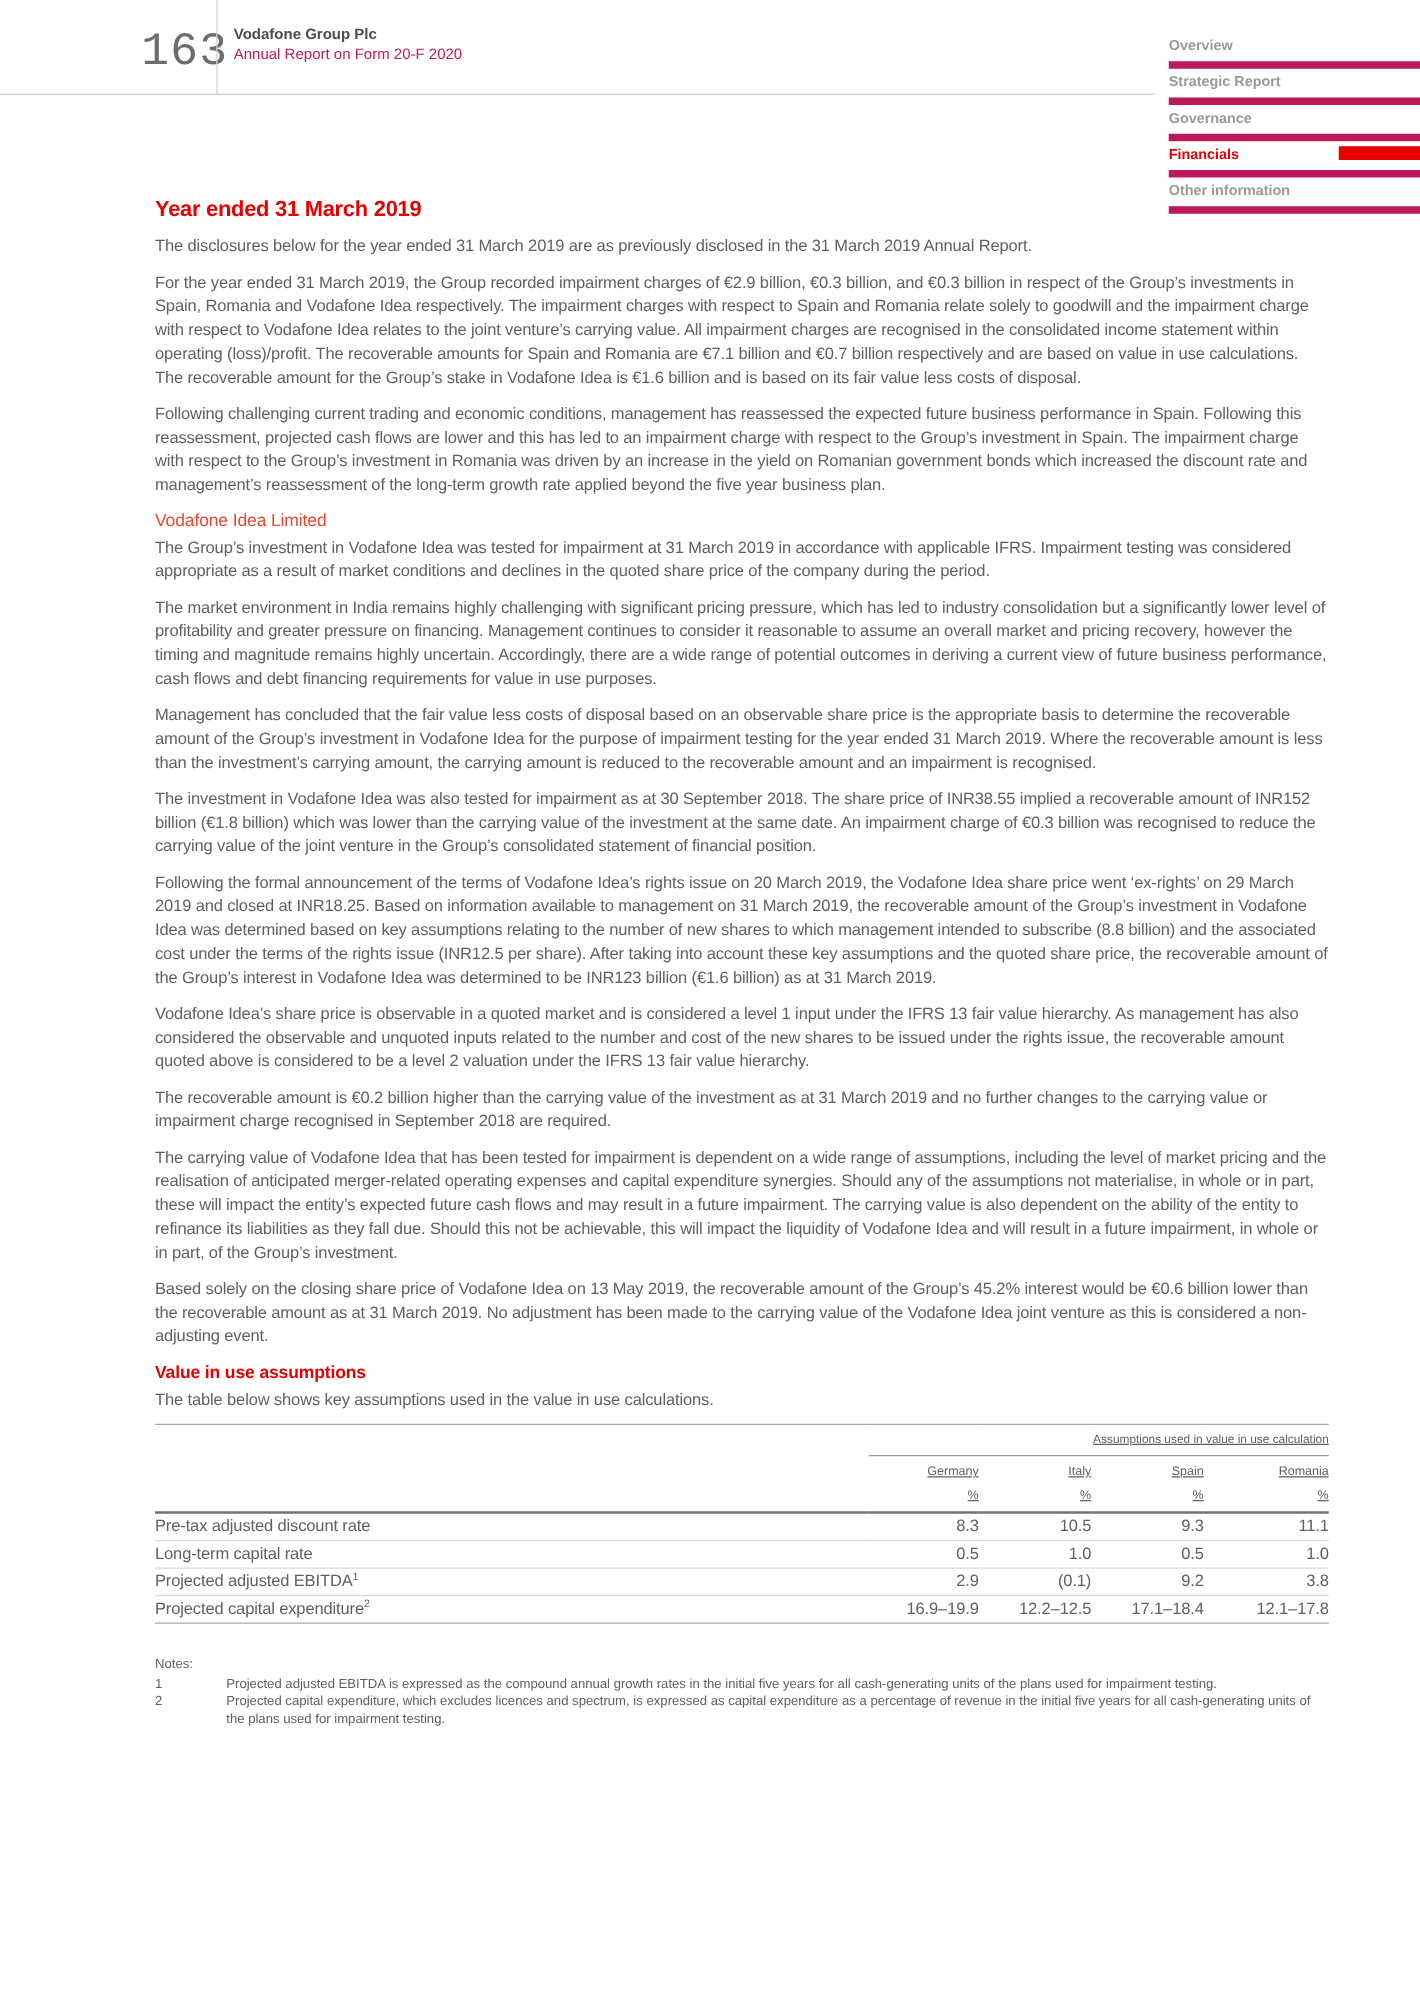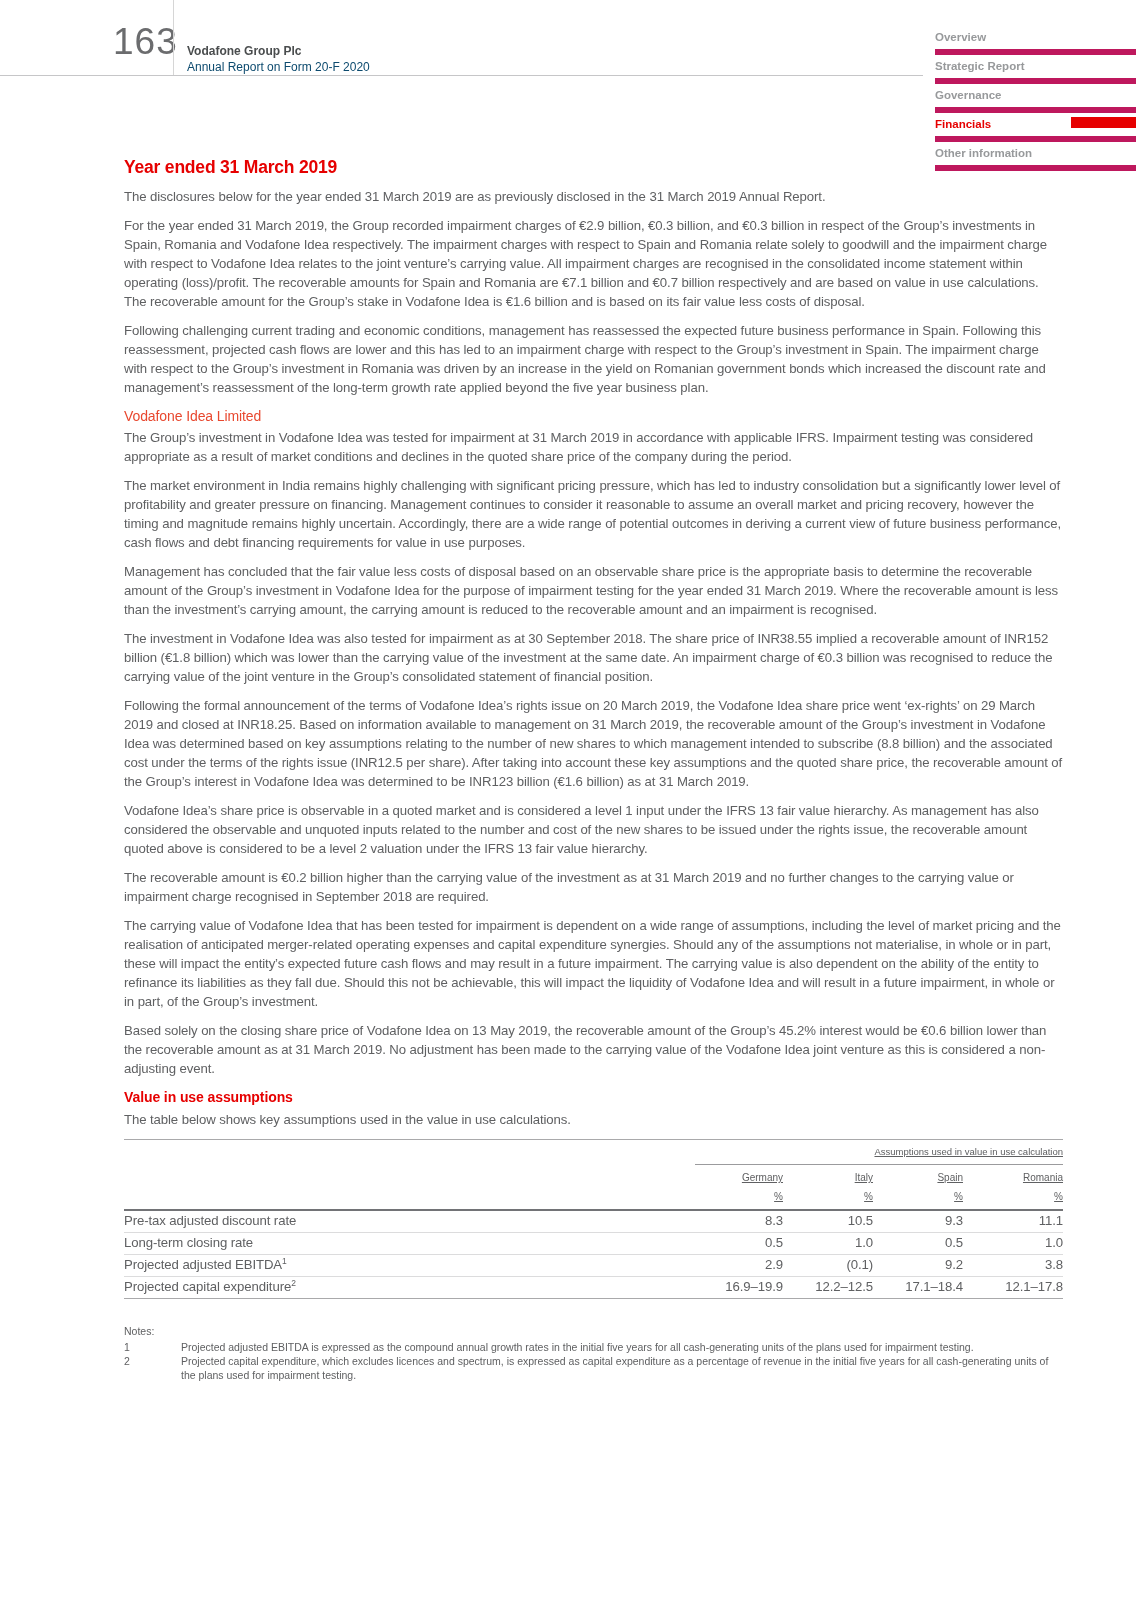--- a/index.html
+++ b/index.html
@@ -5,26 +5,26 @@
   * { box-sizing: border-box; }
   html,body { margin:0; padding:0; }
   body {
     width:1136px; height:1606px; position:relative; background:#ffffff;
     font-family:"Liberation Sans", sans-serif; overflow:hidden;
   }
 
   
   .pagenum {
     position:absolute; left:113px; top:21px;
-    font-size:37px; font-weight:400; color:#6b6c6e; letter-spacing:1px;
+    font-size:37px; font-weight:400; color:#6b6c6e; letter-spacing:1px;font-family:Liberation Mono, monospace;
   }
   .header-divider { position:absolute; left:173px; top:0; width:1px; height:76px; background:#d6d6d6; }
-  .header-title { position:absolute; left:187px; top:44px; }
+  .header-title { position:absolute; left:187px; top:20px; }
   .header-title .company { font-size:12px; font-weight:bold; color:#4a4d4e; }
-  .header-title .report  { font-size:12px; color:#0c4a6e; margin-top:2px; }
+  .header-title .report  { font-size:12px; color:#be185d; margin-top:2px; }
   .header-rule { position:absolute; left:0; top:75px; width:923px; height:1px; background:#c6c6c8; }
 
   
   .nav { position:absolute; left:935px; top:26px; width:201px; }
   .nav-item {
     position:relative; padding:4px 0 5px; border-bottom:6px solid #be185d;
     font-size:11.5px; font-weight:bold; color:#97999b; line-height:14px;
     cursor:pointer;
   }
   .nav-item.active { color:#e60000; }
@@ -138,21 +138,21 @@
     </thead>
     <tbody>
       <tr>
         <td class="rowlabel"><span>Pre-tax adjusted discount rate</span><sup class="marker"></sup></td>
         <td class="num">8.3</td>
         <td class="num">10.5</td>
         <td class="num">9.3</td>
         <td class="num">11.1</td>
       </tr>
       <tr>
-        <td class="rowlabel"><span>Long-term closing rate</span><sup class="marker"></sup></td>
+        <td class="rowlabel"><span>Long-term capital rate</span><sup class="marker"></sup></td>
         <td class="num">0.5</td>
         <td class="num">1.0</td>
         <td class="num">0.5</td>
         <td class="num">1.0</td>
       </tr>
       <tr>
         <td class="rowlabel"><span>Projected adjusted EBITDA</span><sup class="marker">1</sup></td>
         <td class="num">2.9</td>
         <td class="num">(0.1)</td>
         <td class="num">9.2</td>

